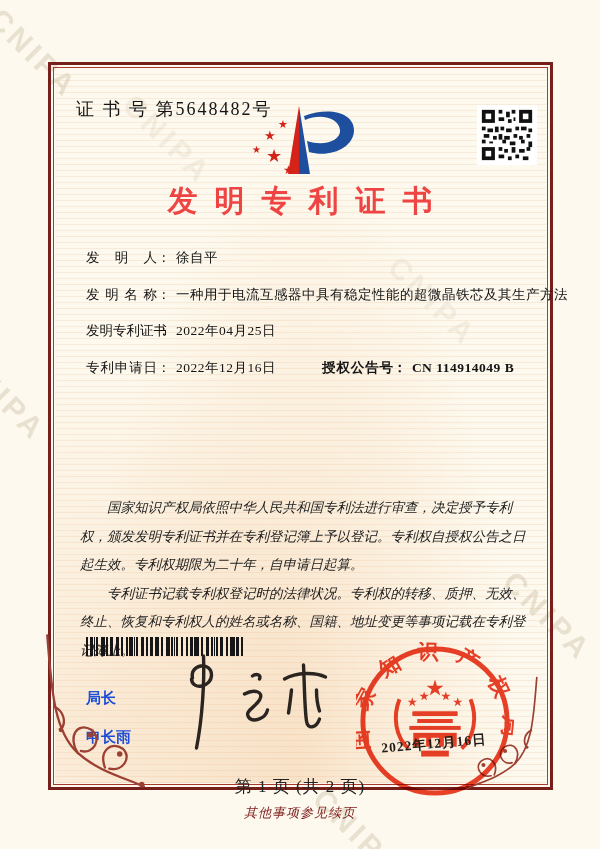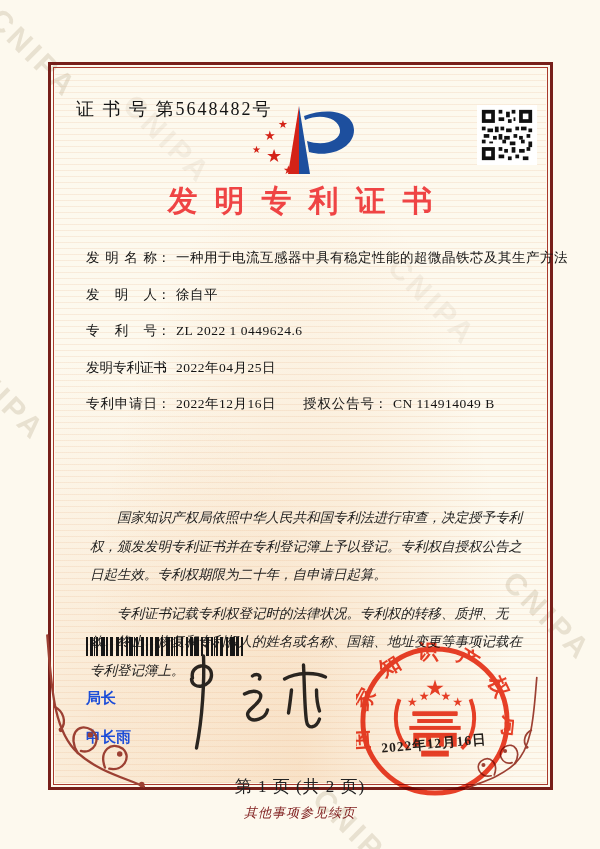--- a/index.html
+++ b/index.html
@@ -55,27 +55,27 @@
   .fields{position:absolute;left:86px;top:249px;width:450px;font-size:13.5px;}
   .frow{height:36.6px;white-space:nowrap;}
   .flabel{
     display:inline-block;width:71px;
     text-align:justify;text-align-last:justify;
     vertical-align:top;
   }
   .fcolon{display:inline-block;margin:0 2px 0 0;}
   .fvalue{letter-spacing:0.5px;}
   .grant-row{position:relative;height:36.6px;}
-  .grant-right{position:absolute;left:217px;top:0;white-space:nowrap;}
+  .grant-right{position:absolute;left:236px;top:0;white-space:nowrap;font-weight:bold;}
 
   .paras{
     position:absolute;left:80px;top:494px;width:452px;
     font-size:13.5px;line-height:28.5px;font-style:italic;color:#1c1c1c;
   }
-  .paras p{margin:10px;text-indent:2em;}
+  .paras p{margin:0;text-indent:2em;}
 
   .barcode{
     position:absolute;left:86px;top:637px;width:158px;height:19px;
     background:
       repeating-linear-gradient(90deg,#161616 0 2px,rgba(0,0,0,0) 2px 5px),
       repeating-linear-gradient(90deg,#161616 0 1px,rgba(0,0,0,0) 1px 8px),
       repeating-linear-gradient(90deg,rgba(0,0,0,0) 0 4px,#161616 4px 6px,rgba(0,0,0,0) 6px 13px);
   }
 
   .official{position:absolute;left:86px;top:689px;font-size:15px;font-weight:bold;
@@ -210,30 +210,26 @@
           <rect x="15" y="26" width="2" height="2"></rect>
           <rect x="19" y="25" width="2" height="2"></rect>
         <rect x="23" y="26" width="3" height="2"></rect>
       </g>
     </svg>
 
     <div class="title">发明专利证书</div>
 
     <div class="fields">
       <div class="frow">
-        <span class="flabel">发明名称</span><span class="fcolon">：</span>
-        <span class="fvalue">一种用于电流互感器中具有稳定性能的超微晶铁芯及其生产方法</span>
-      </div>
-      <div class="frow">
         <span class="flabel">发明人</span><span class="fcolon">：</span>
         <span class="fvalue">徐自平</span>
       </div>
       <div class="frow">
-        <span class="flabel">专利号</span><span class="fcolon">：</span>
-        <span class="fvalue">ZL 2022 1 0449624.6</span>
+        <span class="flabel">发明名称</span><span class="fcolon">：</span>
+        <span class="fvalue">一种用于电流互感器中具有稳定性能的超微晶铁芯及其生产方法</span>
       </div>
       <div class="frow">
         <span class="flabel">发明专利证书</span><span class="fcolon">：</span>
         <span class="fvalue">2022年04月25日</span>
       </div>
       <div class="frow grant-row">
         <span>
           <span class="flabel">专利申请日</span><span class="fcolon">：</span>
           <span class="fvalue">2022年12月16日</span>
         </span>

